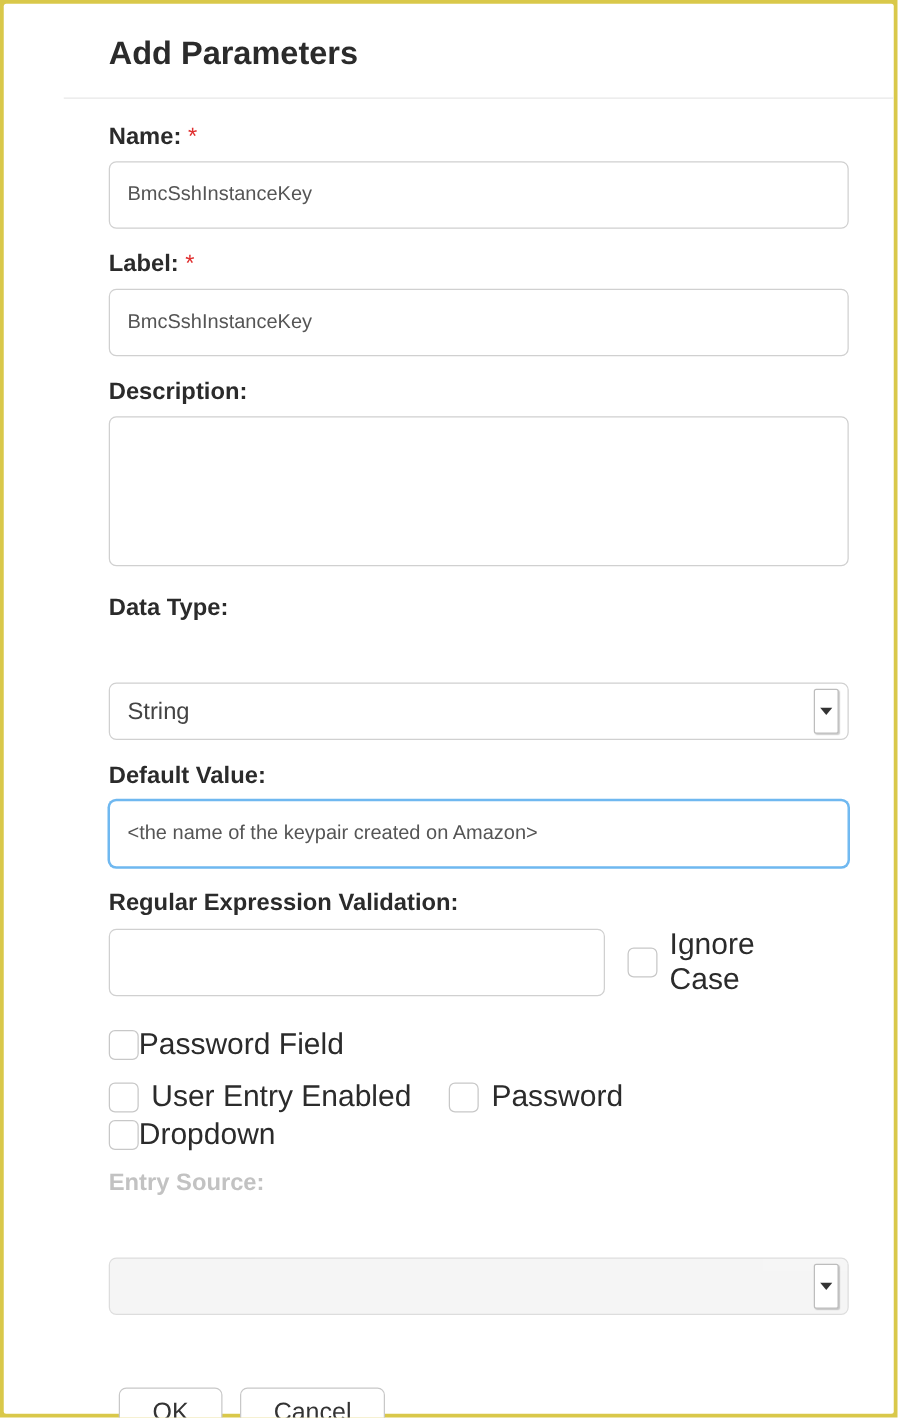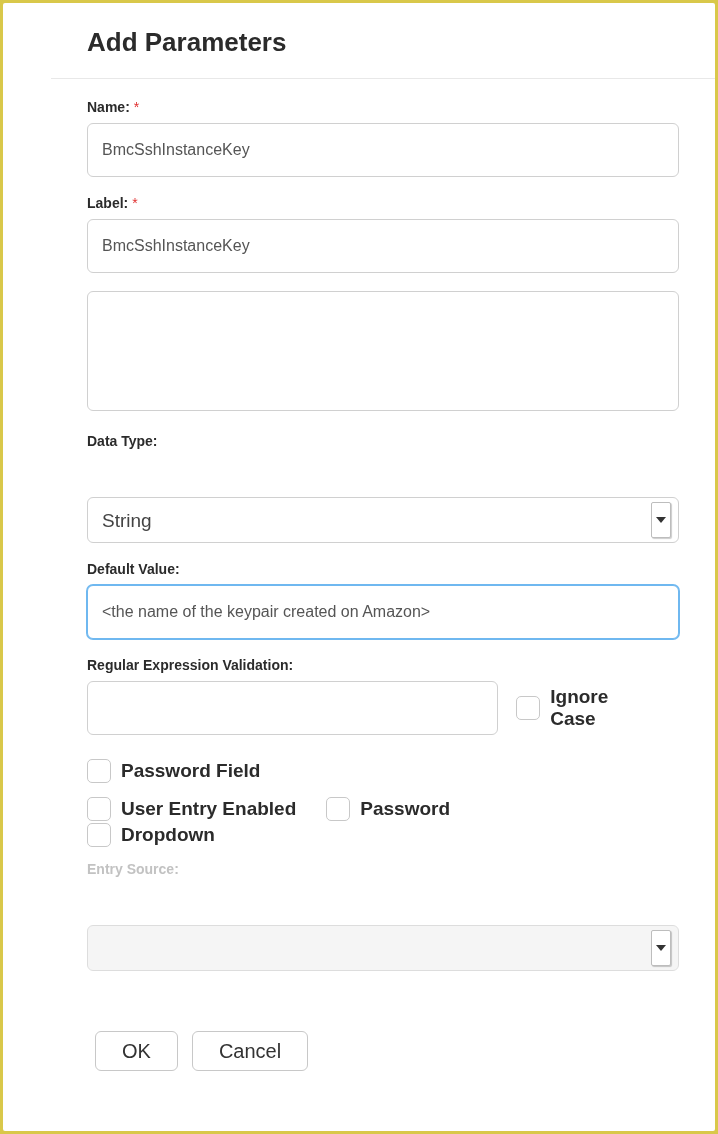--- a/index.html
+++ b/index.html
@@ -34,21 +34,21 @@
     }
     .dialog-body {
       padding: 20px 36px;
       flex: 1;
     }
     .field-group {
       margin-bottom: 18px;
     }
     .field-label {
       display: block;
-      font-size: 14px;
+      font-size: 19px;
       font-weight: 700;
       color: #2b2b2b;
       margin-bottom: 8px;
     }
     .field-label.disabled {
       color: #c2c2c2;
     }
     .required-asterisk {
       color: #e03030;
       font-weight: 400;
@@ -133,41 +133,40 @@
       padding: 0 14px;
       font-size: 19px;
       border: 1px solid #d0d0d0;
       border-radius: 6px;
       background: #fff;
       outline: none;
     }
     .checkbox-row {
       display: flex;
       align-items: center;
-      gap: 10px;
       margin-bottom: 14px;
     }
     .checkbox-row-inline {
       display: inline-flex;
       align-items: center;
       gap: 10px;
       margin-right: 30px;
     }
     .checkbox {
       width: 24px;
       height: 24px;
       border: 1px solid #c8c8c8;
       border-radius: 5px;
       background: #fff;
       cursor: pointer;
       flex-shrink: 0;
     }
     .checkbox-label {
-      font-size: 19px;
-      font-weight: 700;
+      font-size: 24px;
+      font-weight: 400;
       color: #2b2b2b;
     }
     .checkbox-double-row {
       display: flex;
       align-items: flex-end;
       margin-bottom: 2px;
     }
     .dialog-footer {
       padding: 20px 44px 60px 44px;
       display: flex;
@@ -207,20 +206,21 @@
 
     <div class="field-group">
       <label class="field-label">
         <span>Label:</span>
         <span class="required-asterisk">*</span>
       </label>
       <input type="text" class="text-input" value="BmcSshInstanceKey" style="">
     </div>
 
     <div class="field-group">
+      <label class="field-label">Description:</label>
       <textarea class="textarea-input" style=""></textarea>
     </div>
 
     <div class="field-group">
       <label class="field-label">Data Type:</label>
       <div class="select-wrap">
         <select class="select-input">
           <option>String</option>
         </select>
         <div class="select-arrow">

